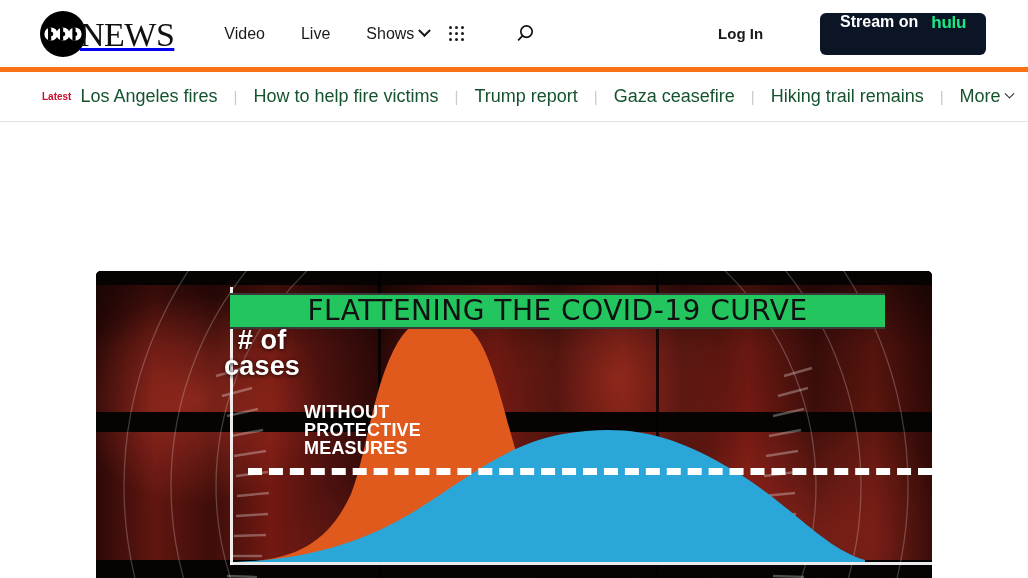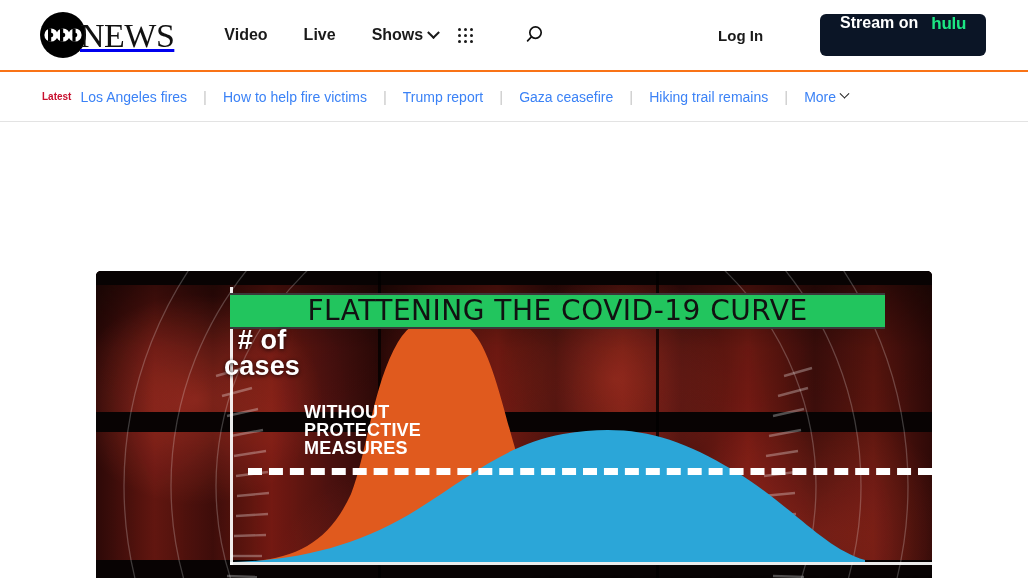--- a/index.html
+++ b/index.html
@@ -12,21 +12,21 @@
   }
 
   
   .masthead{
     position:relative;
     height:72px;
     width:100%;
     background:#ffffff;
     display:flex;
     align-items:center;
-    border-bottom:2px solid #f97316;
+    border-bottom:5px solid #f97316;
   }
   .brand{
     display:flex;
     align-items:center;
     margin-left:40px;
     height:46px;
   }
   .abc-circle{
     width:46px; height:46px;
     border-radius:50%;
@@ -47,21 +47,21 @@
     top:1px;
   }
   .mainnav{
     display:flex;
     align-items:center;
     margin-left:50px;
     gap:36px;
   }
   .mainnav a{
     font-size:16px;
-    font-weight:700;
+    font-weight:400;
     color:#1a1a1a;
     text-decoration:none;
     display:flex;
     align-items:center;
     gap:6px;
     white-space:nowrap;
   }
   .caret{
     display:inline-block;
     width:9px; height:9px;
@@ -132,22 +132,22 @@
     gap:0;
   }
   .subnav .latest{
     color:#c8102e;
     font-size:10px;
     font-weight:700;
     margin-right:9px;
     white-space:nowrap;
   }
   .subnav a{
-    font-size:14px;
-    color:#3b82f6;
+    font-size:18px;
+    color:#14532d;
     text-decoration:none;
     white-space:nowrap;
   }
   .sep{
     color:#c9c9c9;
     margin:0 16px;
     font-size:15px;
     user-select:none;
   }
   .more-link{

